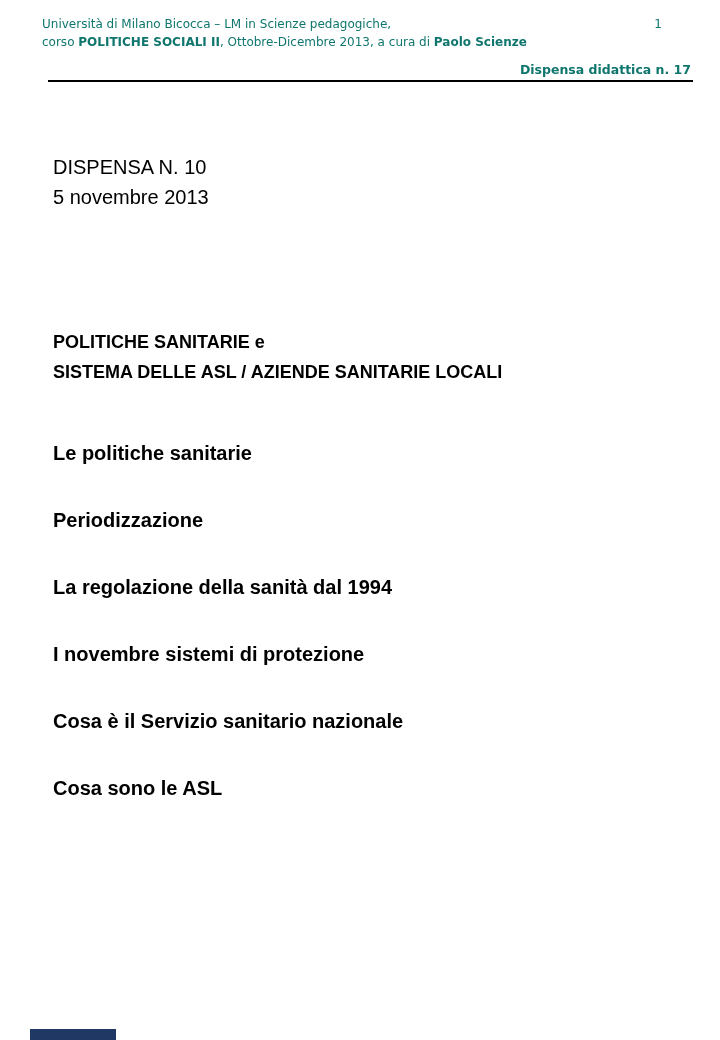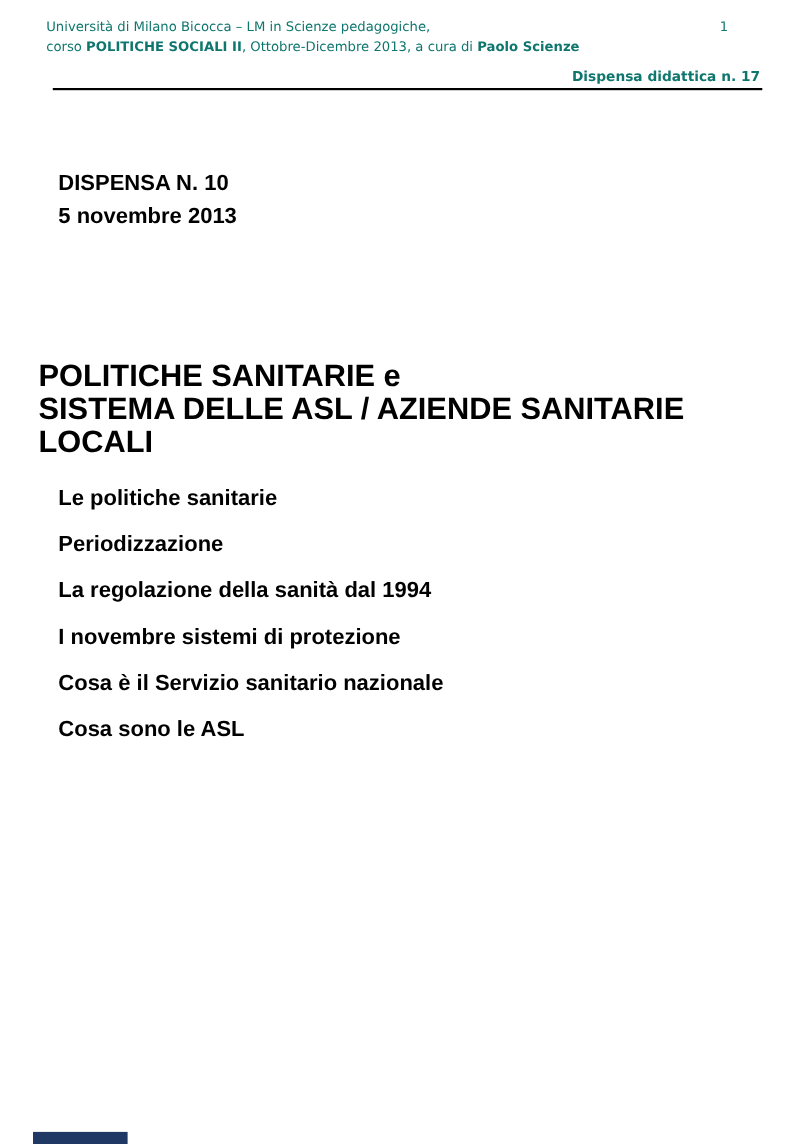--- a/index.html
+++ b/index.html
@@ -46,38 +46,38 @@
     height:0;
     border-top:2px solid #000000;
   }
 
   
   .doc-title {
     position:absolute;
     left:53px;
     top:152px;
     font-size:20px;
-    font-weight:bold;
+    font-weight:normal;
     line-height:30px;
   }
   .section-title {
     position:absolute;
-    left:35px;
+    left:53px;
     top:327px;
-    font-size:28px;
+    font-size:18px;
     font-weight:bold;
     line-height:30px;
   }
   .topics {
     position:absolute;
     left:53px;
     top:443px;
     display:flex;
     flex-direction:column;
-    gap:21px;
+    gap:46px;
     font-size:20px;
     font-weight:bold;
     line-height:21px;
   }
 
   
   .footer-bar {
     position:absolute;
     left:30px;
     top:1029px;

